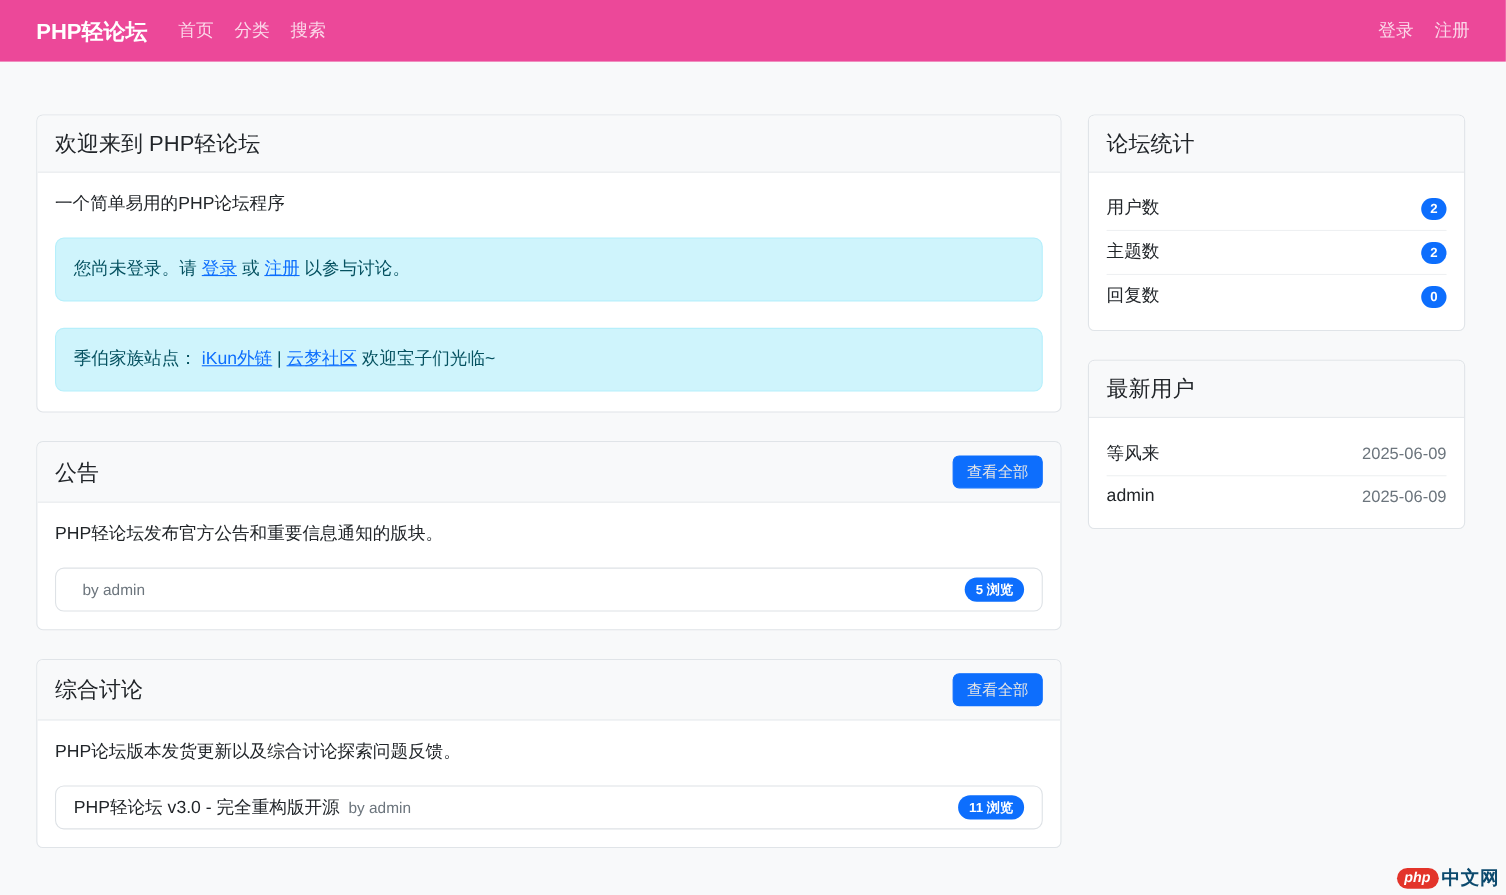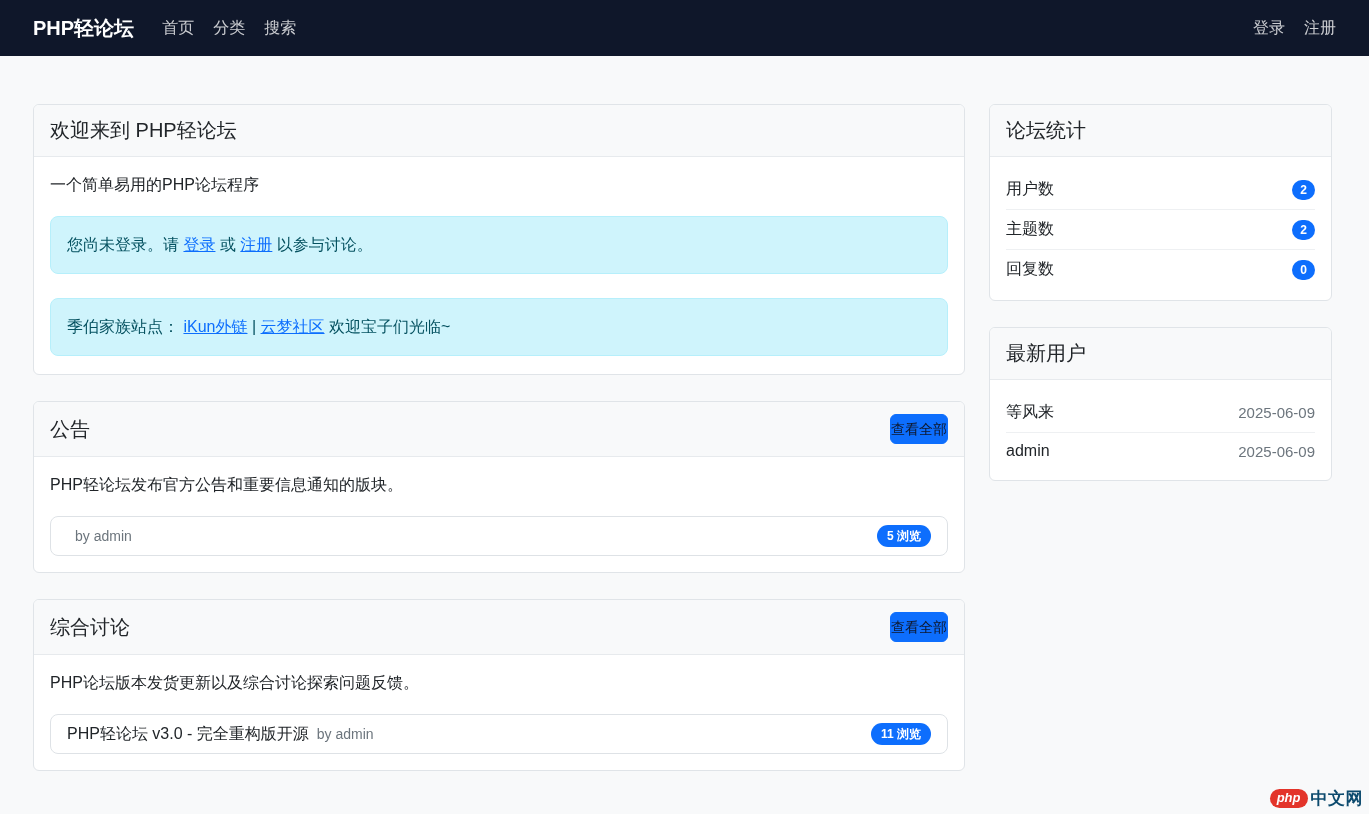--- a/index.html
+++ b/index.html
@@ -4,21 +4,21 @@
 <style>
   * { box-sizing: border-box; }
   html,body { margin:0; padding:0; }
   body {
     width:1369px; height:814px; overflow:hidden; position:relative;
     background:#f8f9fa; color:#212529;
     font-family:"Liberation Sans","DejaVu Sans",sans-serif; font-size:16px;
   }
   
   .navbar {
-    height:56px; background:#0f172a; display:flex; align-items:center;
+    height:56px; background:#ec4899; display:flex; align-items:center;
     padding:0 33px;
   }
   .brand { color:#fff; font-weight:700; font-size:20px; margin-right:28px; text-decoration:none; cursor:pointer;}
   .nav-links { display:flex; gap:19px; }
   .nav-link { color:rgba(255,255,255,.78); text-decoration:none; font-size:16px; cursor:pointer; }
   .nav-right { margin-left:auto; display:flex; gap:19px; }
   
   .container { display:flex; gap:24px; padding:48px 37px 0 33px; align-items:flex-start; }
   .col-main { width:932px; flex:none; }
   .col-side { flex:1; }
@@ -35,22 +35,22 @@
   .card-body p.desc { margin:2px 0 20px 0; }
   
   .alert-info {
     background:#cff4fc; border:1px solid #b6effb; color:#055160;
     padding:16px; border-radius:8px; margin:0 0 24px 0; line-height:24px;
   }
   .alert-info:last-child { margin-bottom:2px; }
   .alert-info a { color:#0d6efd; text-decoration:underline; cursor:pointer; }
   
   .btn-primary {
-    background:#0d6efd; color:#0f172a; font-size:14px; line-height:20px;
-    padding:4px 0; border-radius:6px; border:1px solid #0d6efd;
+    background:#0d6efd; color:#e5e5e5; font-size:14px; line-height:20px;
+    padding:4px 12px; border-radius:6px; border:1px solid #0d6efd;
     font-family:inherit; cursor:pointer; font-weight:400;
   }
   .badge {
     background:#0d6efd; color:#fff; font-size:12px; font-weight:700;
     padding:5px 10px; border-radius:50rem; line-height:12px; white-space:nowrap;
   }
   
   .topic-item {
     display:flex; align-items:center; border:1px solid #dee2e6; border-radius:8px;
     padding:8px 16px; background:#fff; cursor:pointer;

